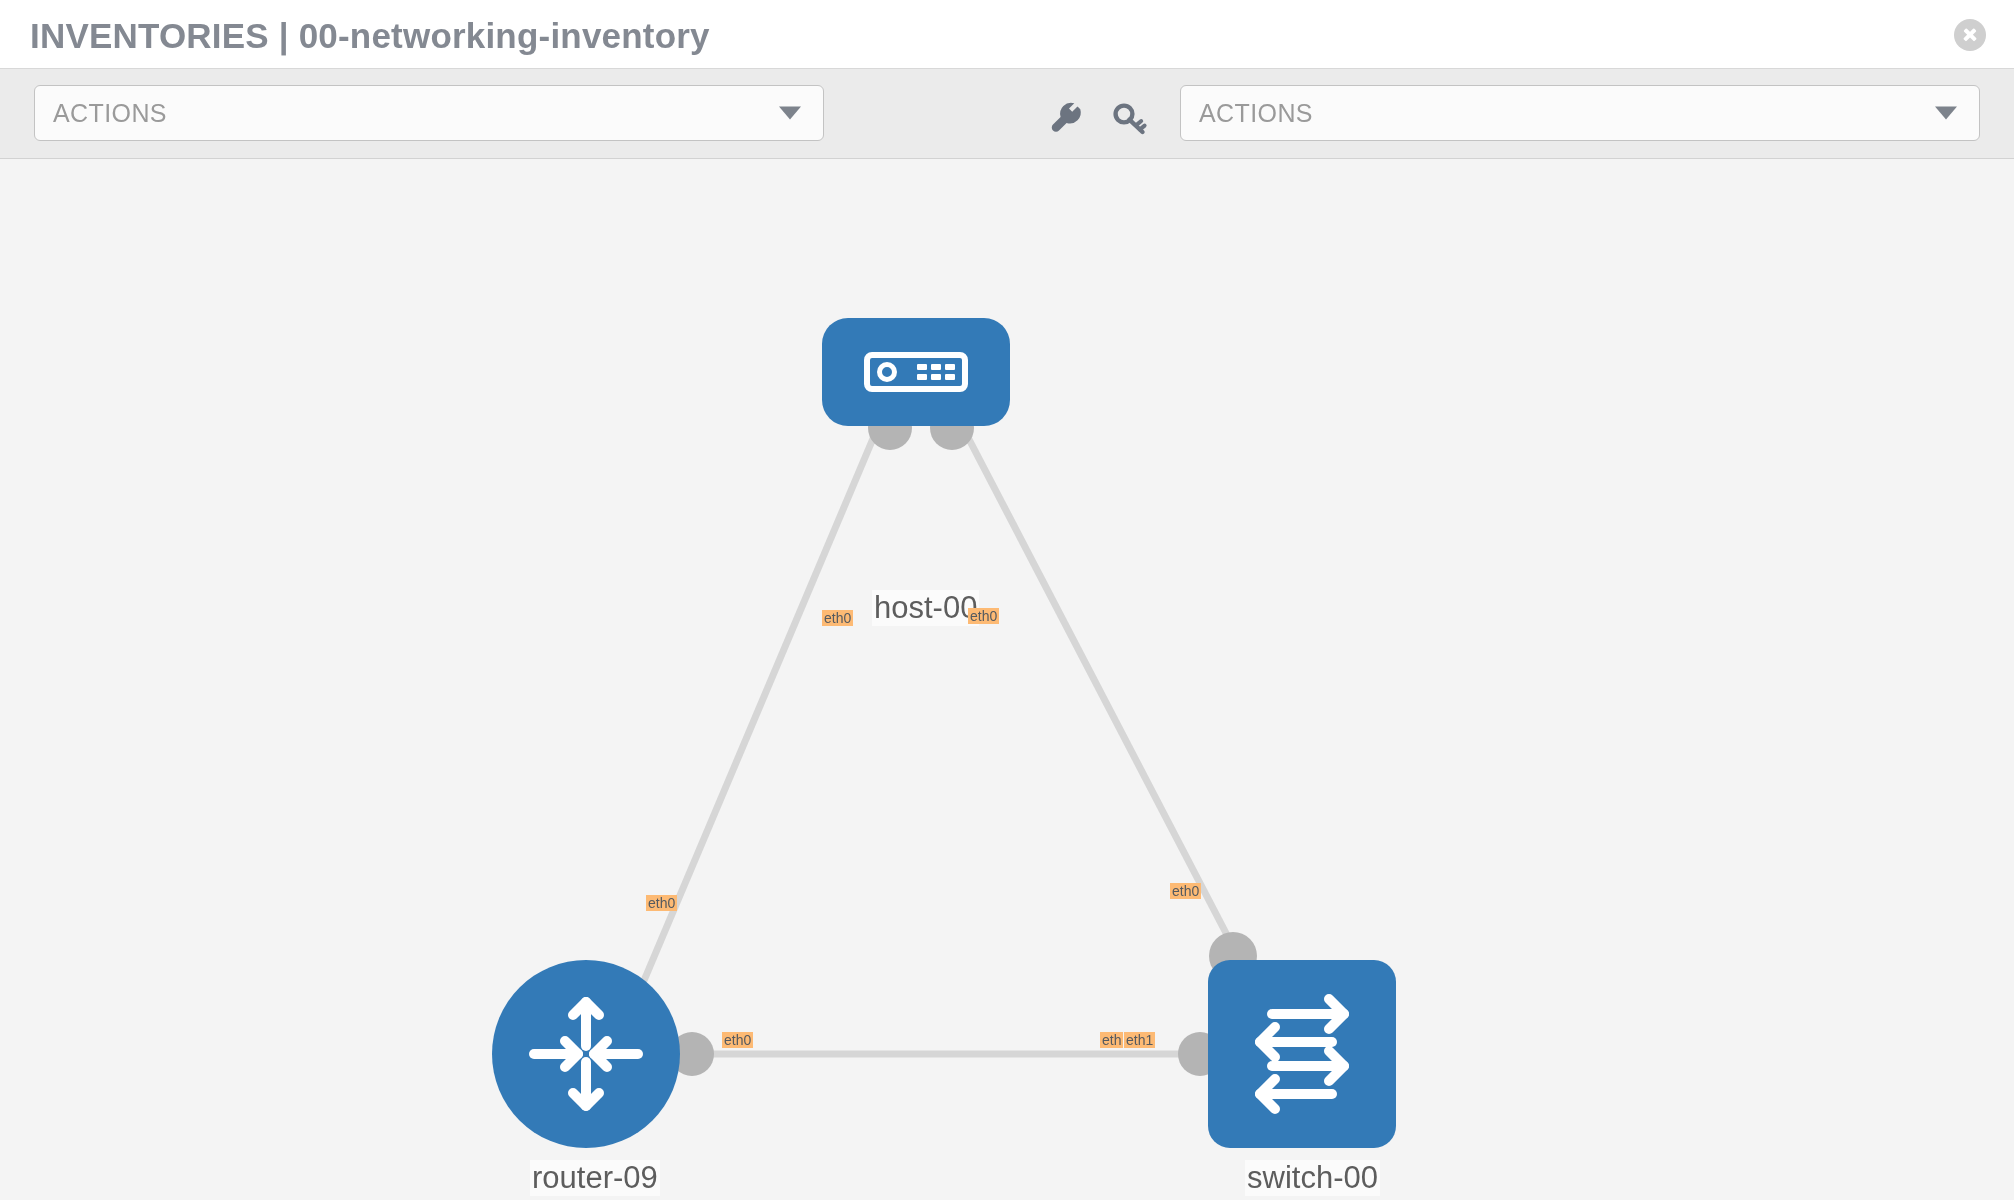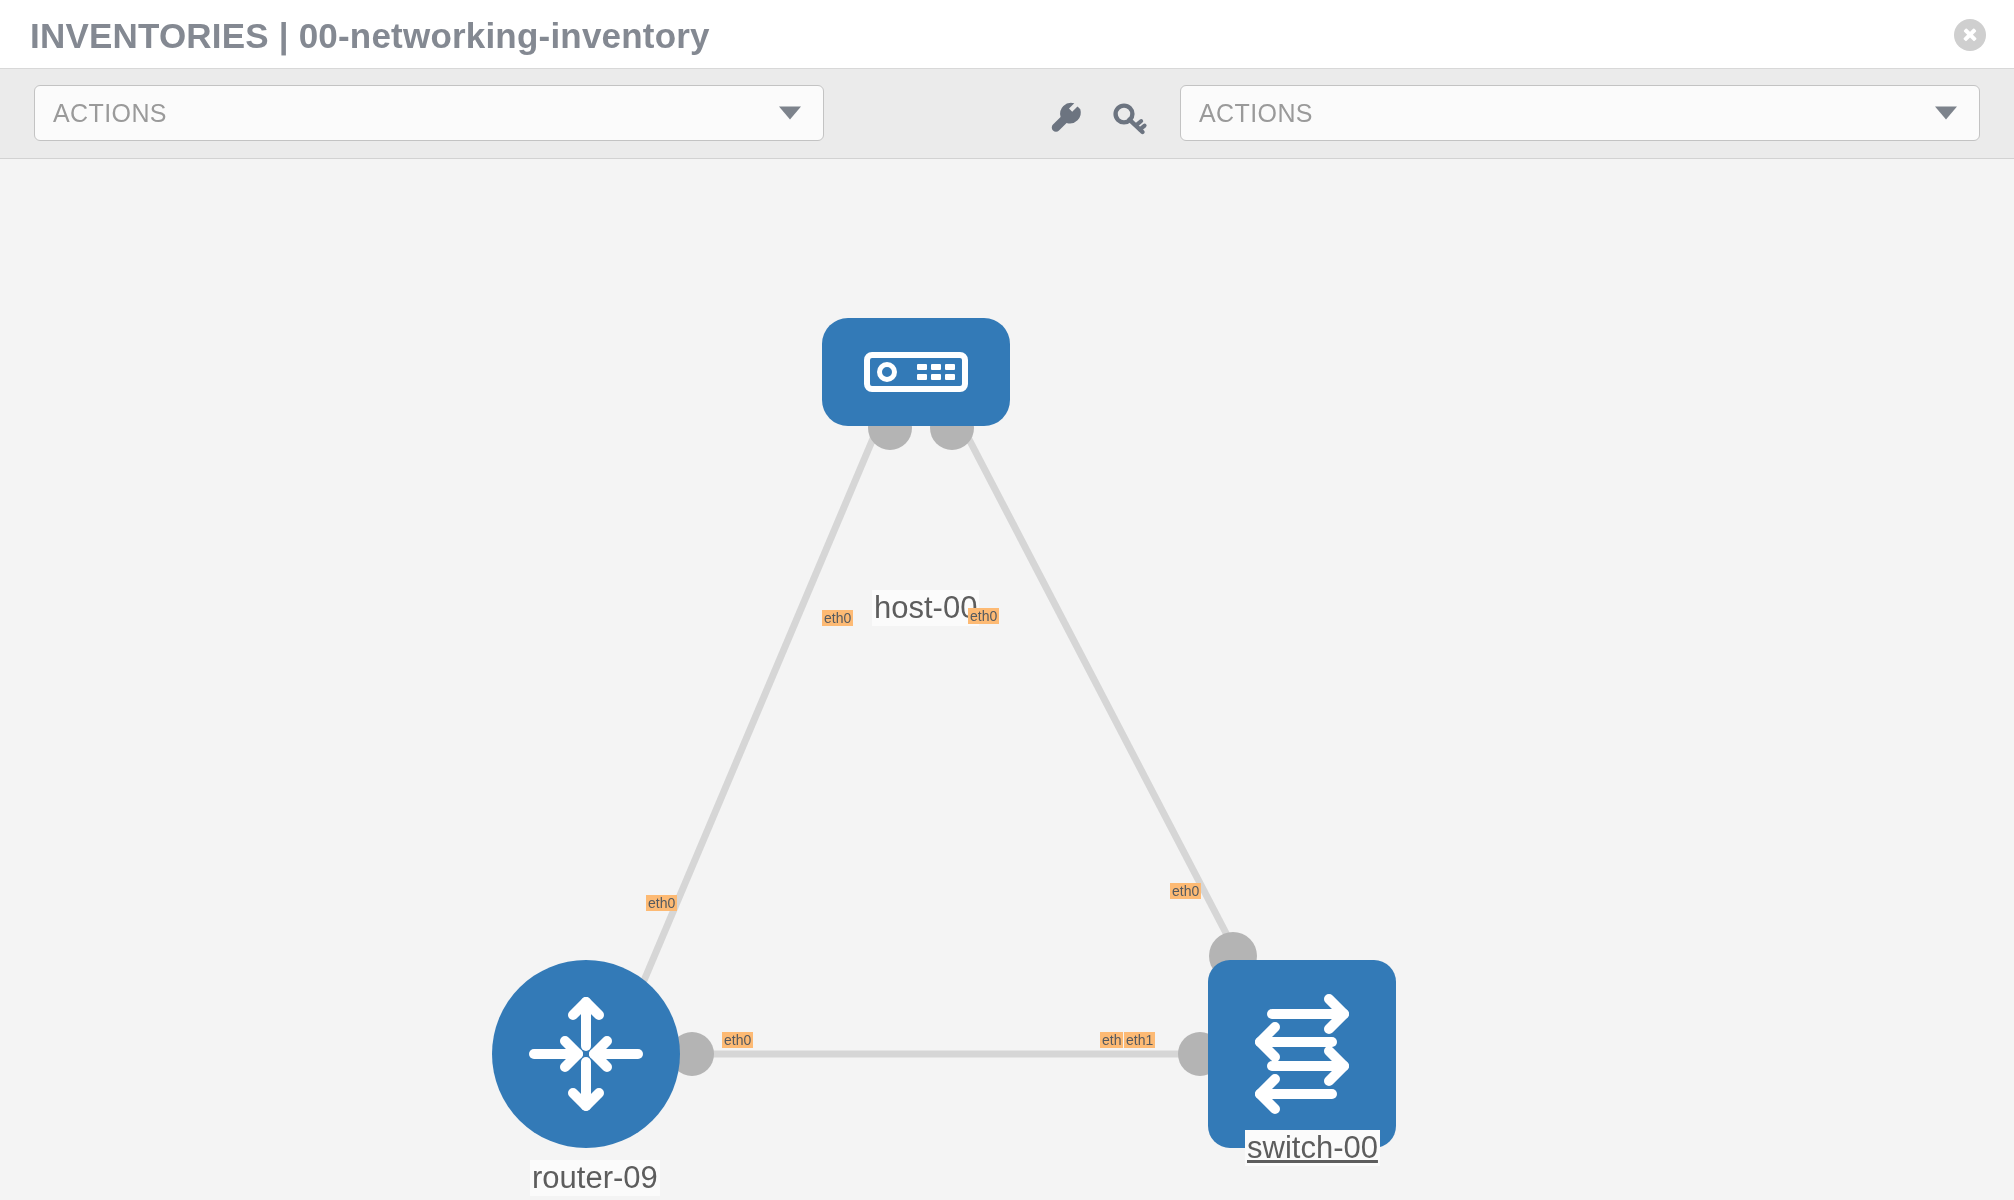--- a/index.html
+++ b/index.html
@@ -142,21 +142,21 @@
   .node-label {
     position: absolute;
     font-size: 31px;
     color: #5d5d5d;
     background: #fbfbfb;
     white-space: nowrap;
     padding: 0 2px;
   }
   #label-host   { left: 872px; top: 430px; }
   #label-router { left: 530px; top: 1000px; }
-  #label-switch { left: 1245px; top: 970px; text-decoration: underline; }
+  #label-switch { left: 1245px; top: 1000px; }
 
   .edge-label {
     position: absolute;
     font-size: 14px;
     color: #555a5f;
     background: #fdba74;
     white-space: nowrap;
     padding: 0 2px;
   }
   #elbl-host-left   { left: 822px; top: 450px; }

